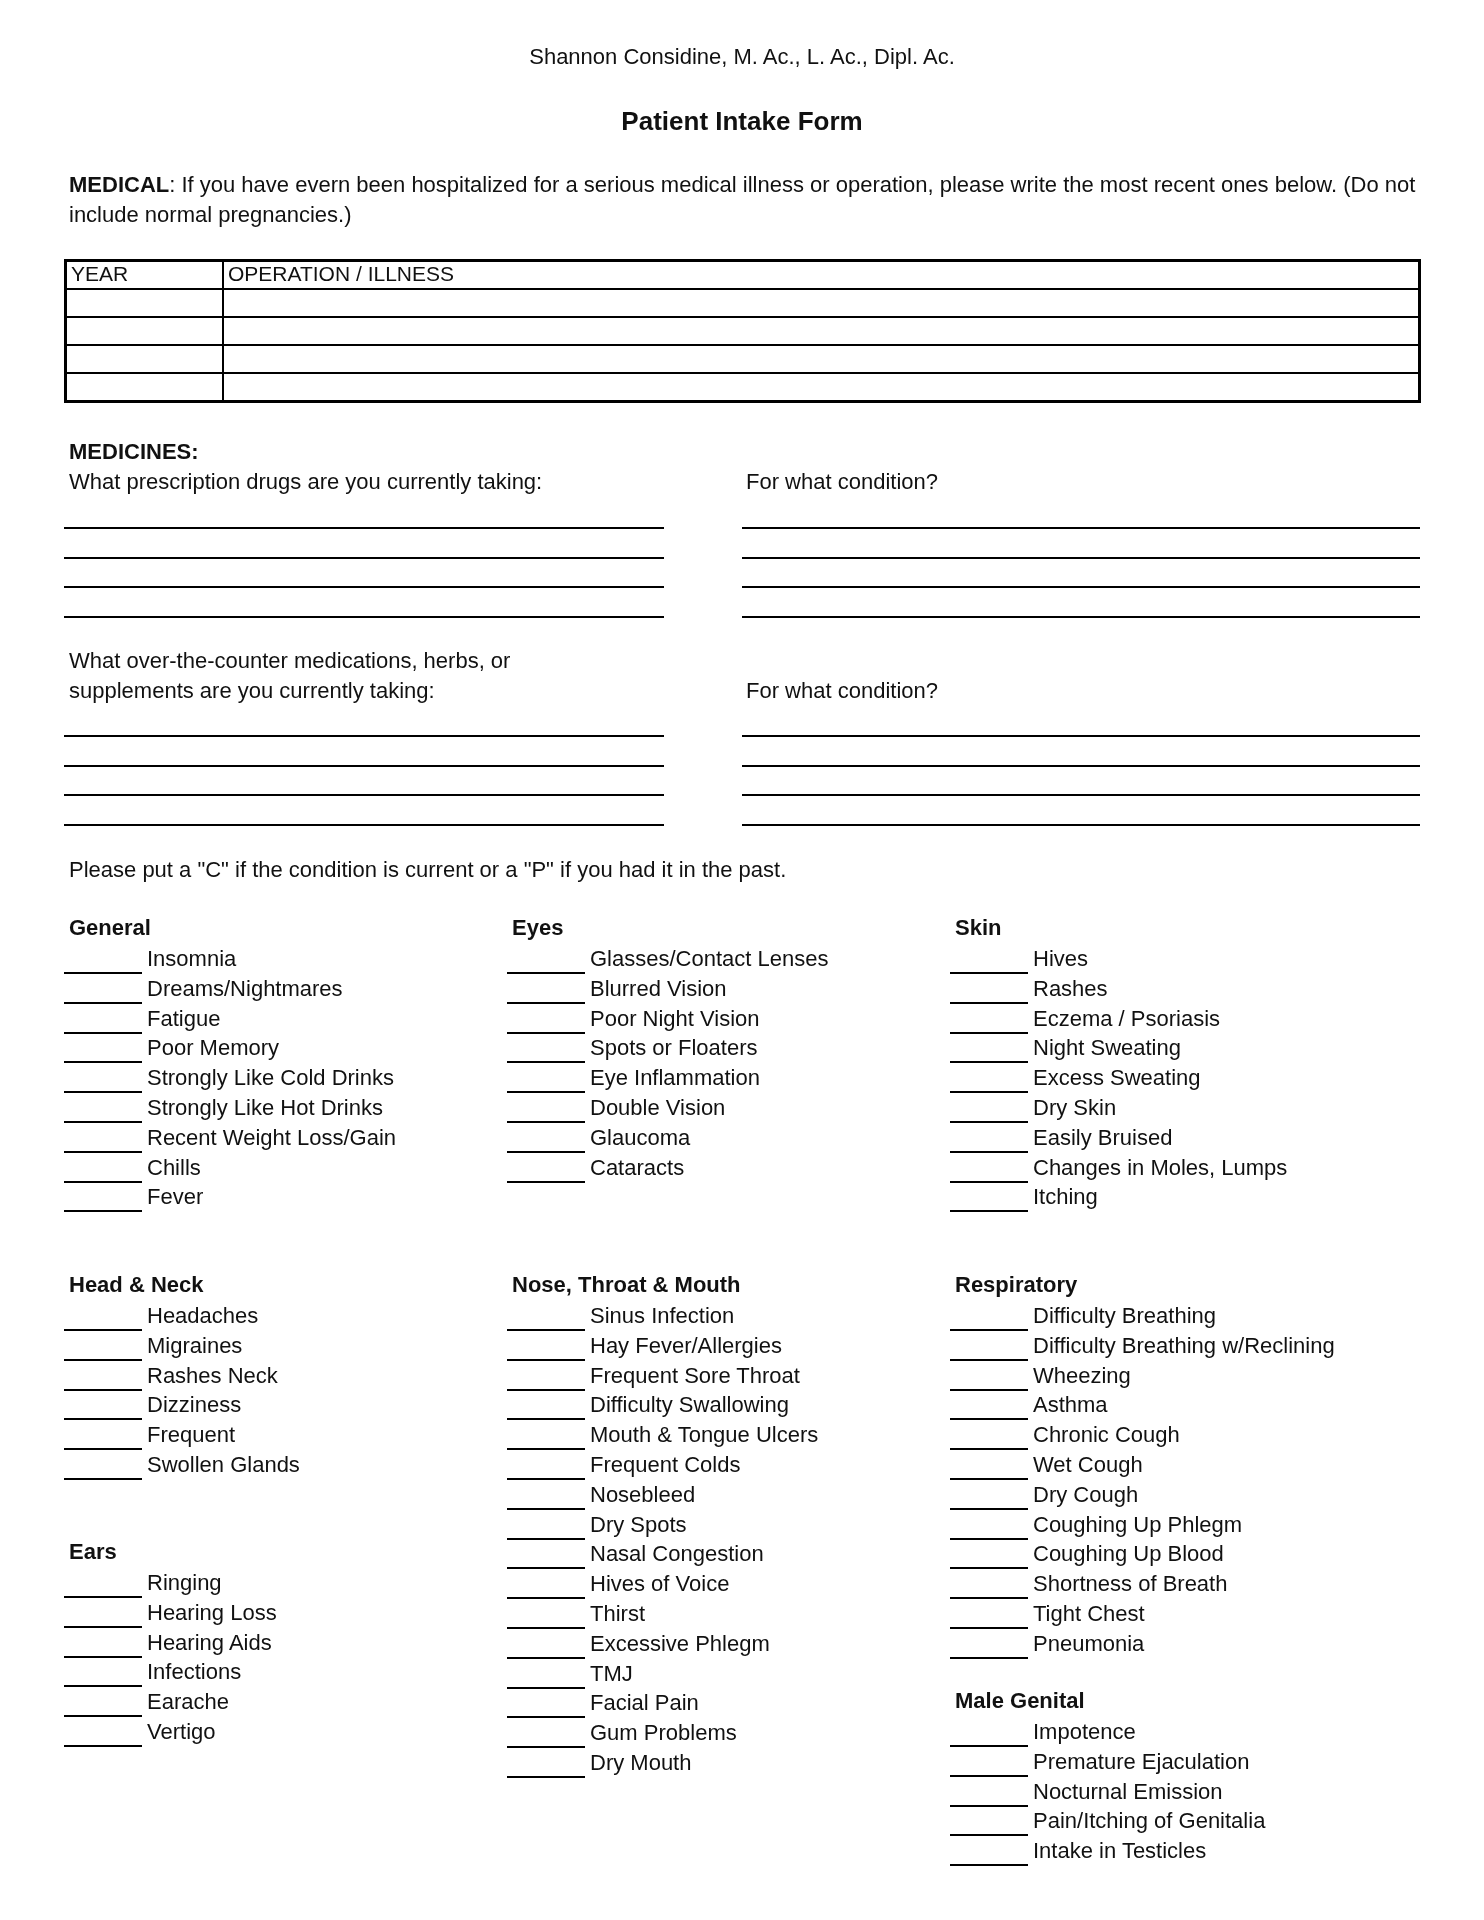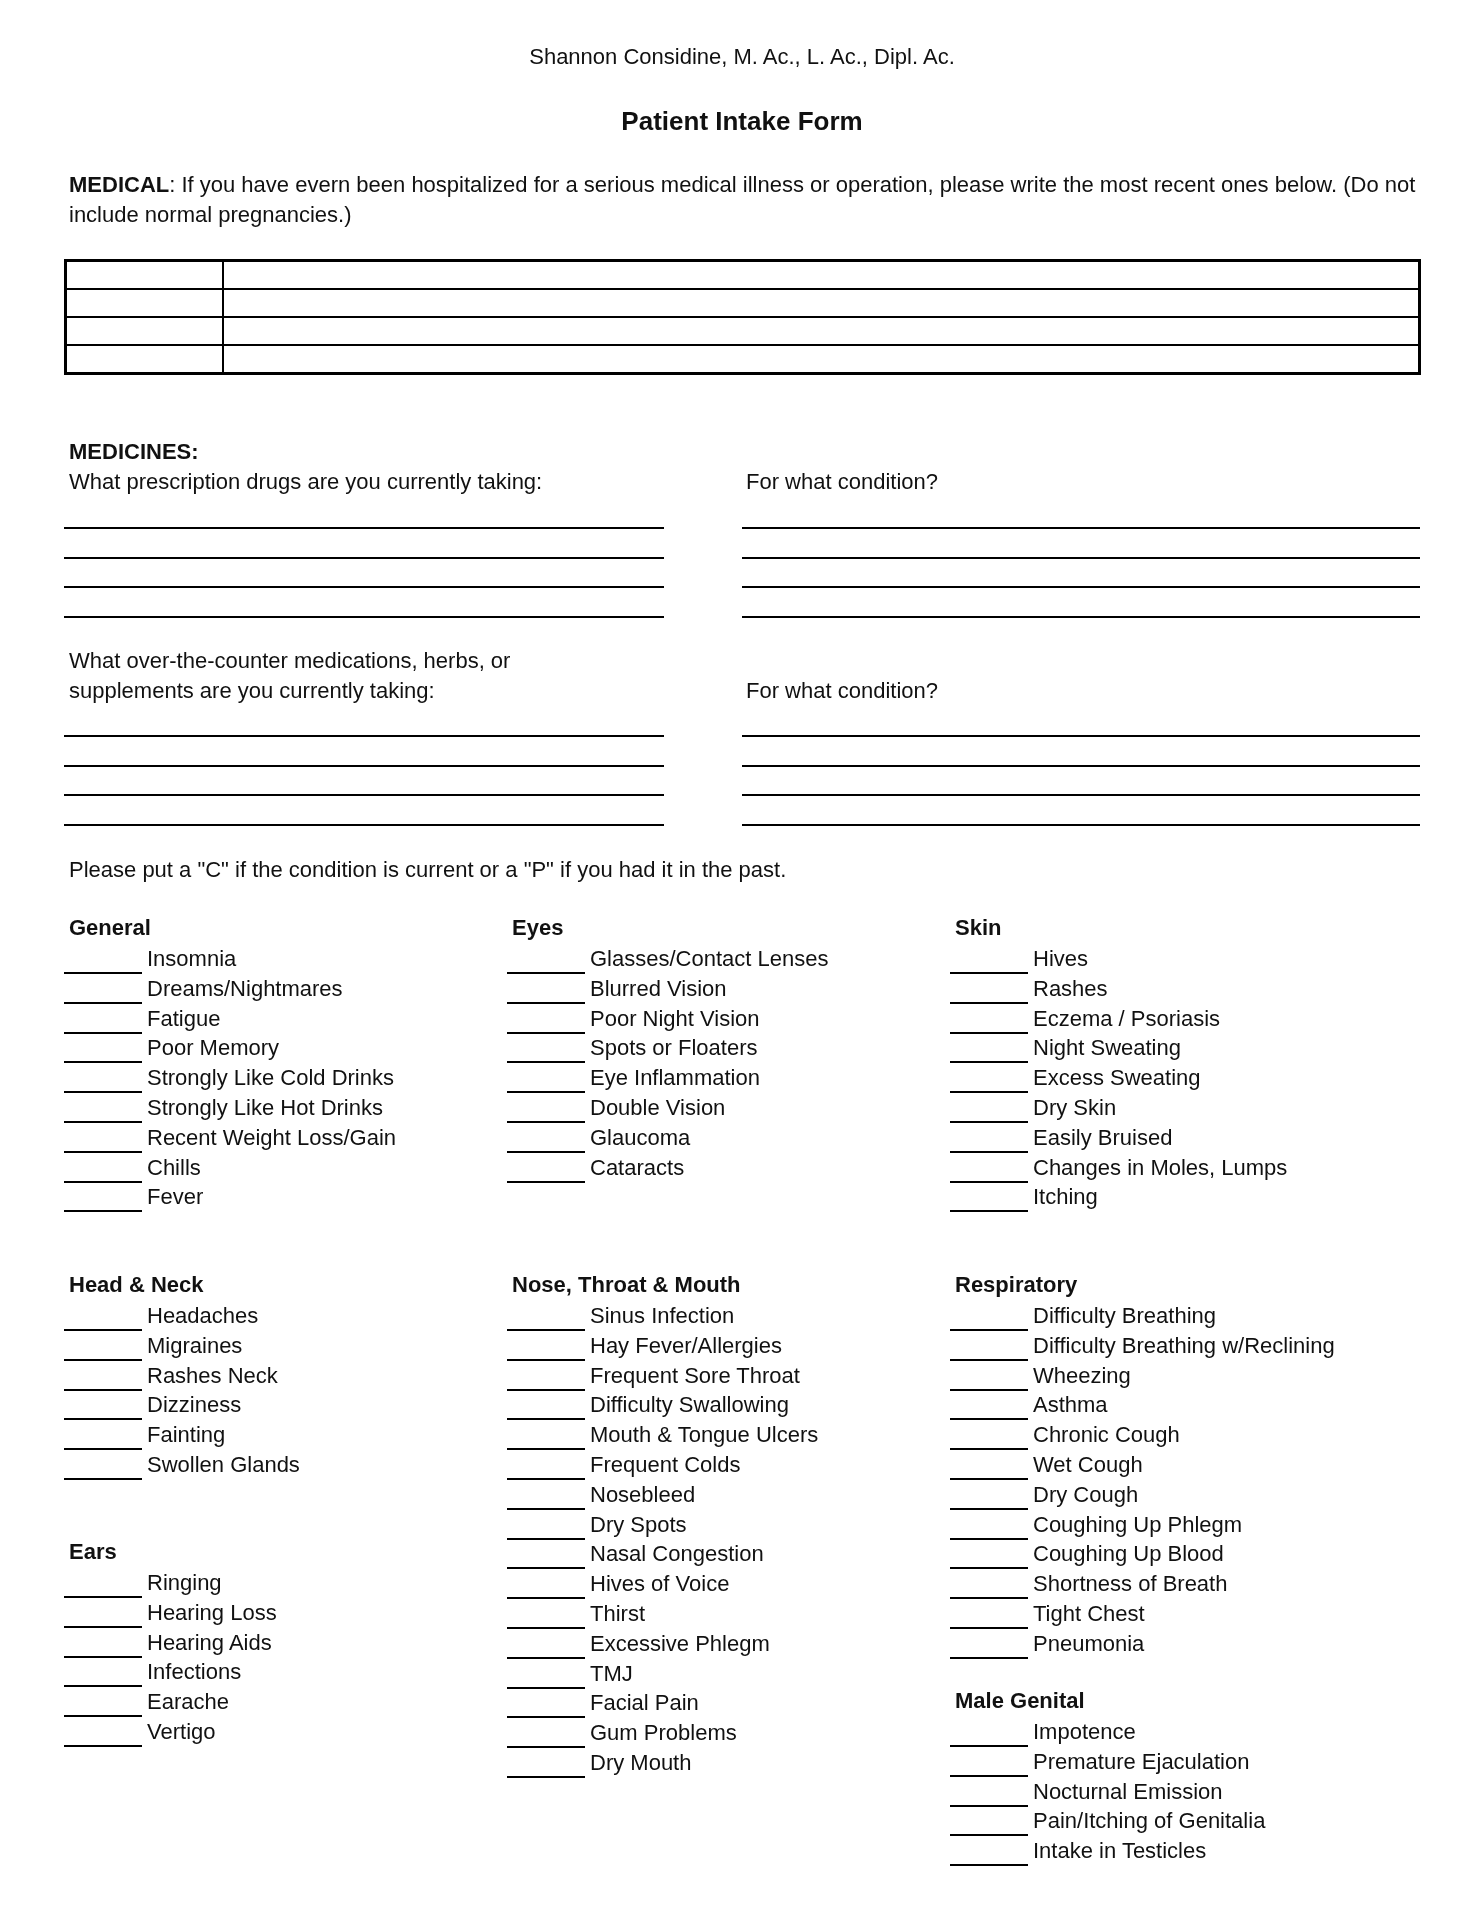--- a/index.html
+++ b/index.html
@@ -25,20 +25,24 @@
 </head>
 <body>
 
 <div class="abs practitioner">Shannon Considine, M. Ac., L. Ac., Dipl. Ac.</div>
 <div class="abs title">Patient Intake Form</div>
 
 <div class="abs medical"><b>MEDICAL</b><span>:  If you have evern been hospitalized for a serious medical illness or operation, please write the most recent ones below.  (Do not include normal pregnancies.)</span></div>
 
 <table class="hx">
   <tbody>
+      <tr>
+    <td class="c1">YEAR</td>
+    <td>OPERATION / ILLNESS</td>
+  </tr>
   <tr>
         <td class="c1"></td>
         <td></td>
       </tr>
   <tr>
         <td class="c1"></td>
         <td></td>
       </tr>
   <tr>
         <td class="c1"></td>
@@ -199,21 +203,21 @@
     <div class="item" style="left: 64px; top: 1361.6px;">
       <div class="blank"></div>
       <div class="lbl">Rashes Neck</div>
     </div>
     <div class="item" style="left: 64px; top: 1391.4px;">
       <div class="blank"></div>
       <div class="lbl">Dizziness</div>
     </div>
     <div class="item" style="left: 64px; top: 1421.2px;">
       <div class="blank"></div>
-      <div class="lbl">Fainting</div>
+      <div class="lbl">Frequent</div>
     </div>
     <div class="item" style="left: 64px; top: 1451px;">
       <div class="blank"></div>
       <div class="lbl">Swollen Glands</div>
     </div>
     <div class="group-title" style="left: 512px; top: 1272px;">Nose, Throat &amp; Mouth</div>
     <div class="item" style="left: 507px; top: 1302px;">
       <div class="blank"></div>
       <div class="lbl">Sinus Infection</div>
     </div>

